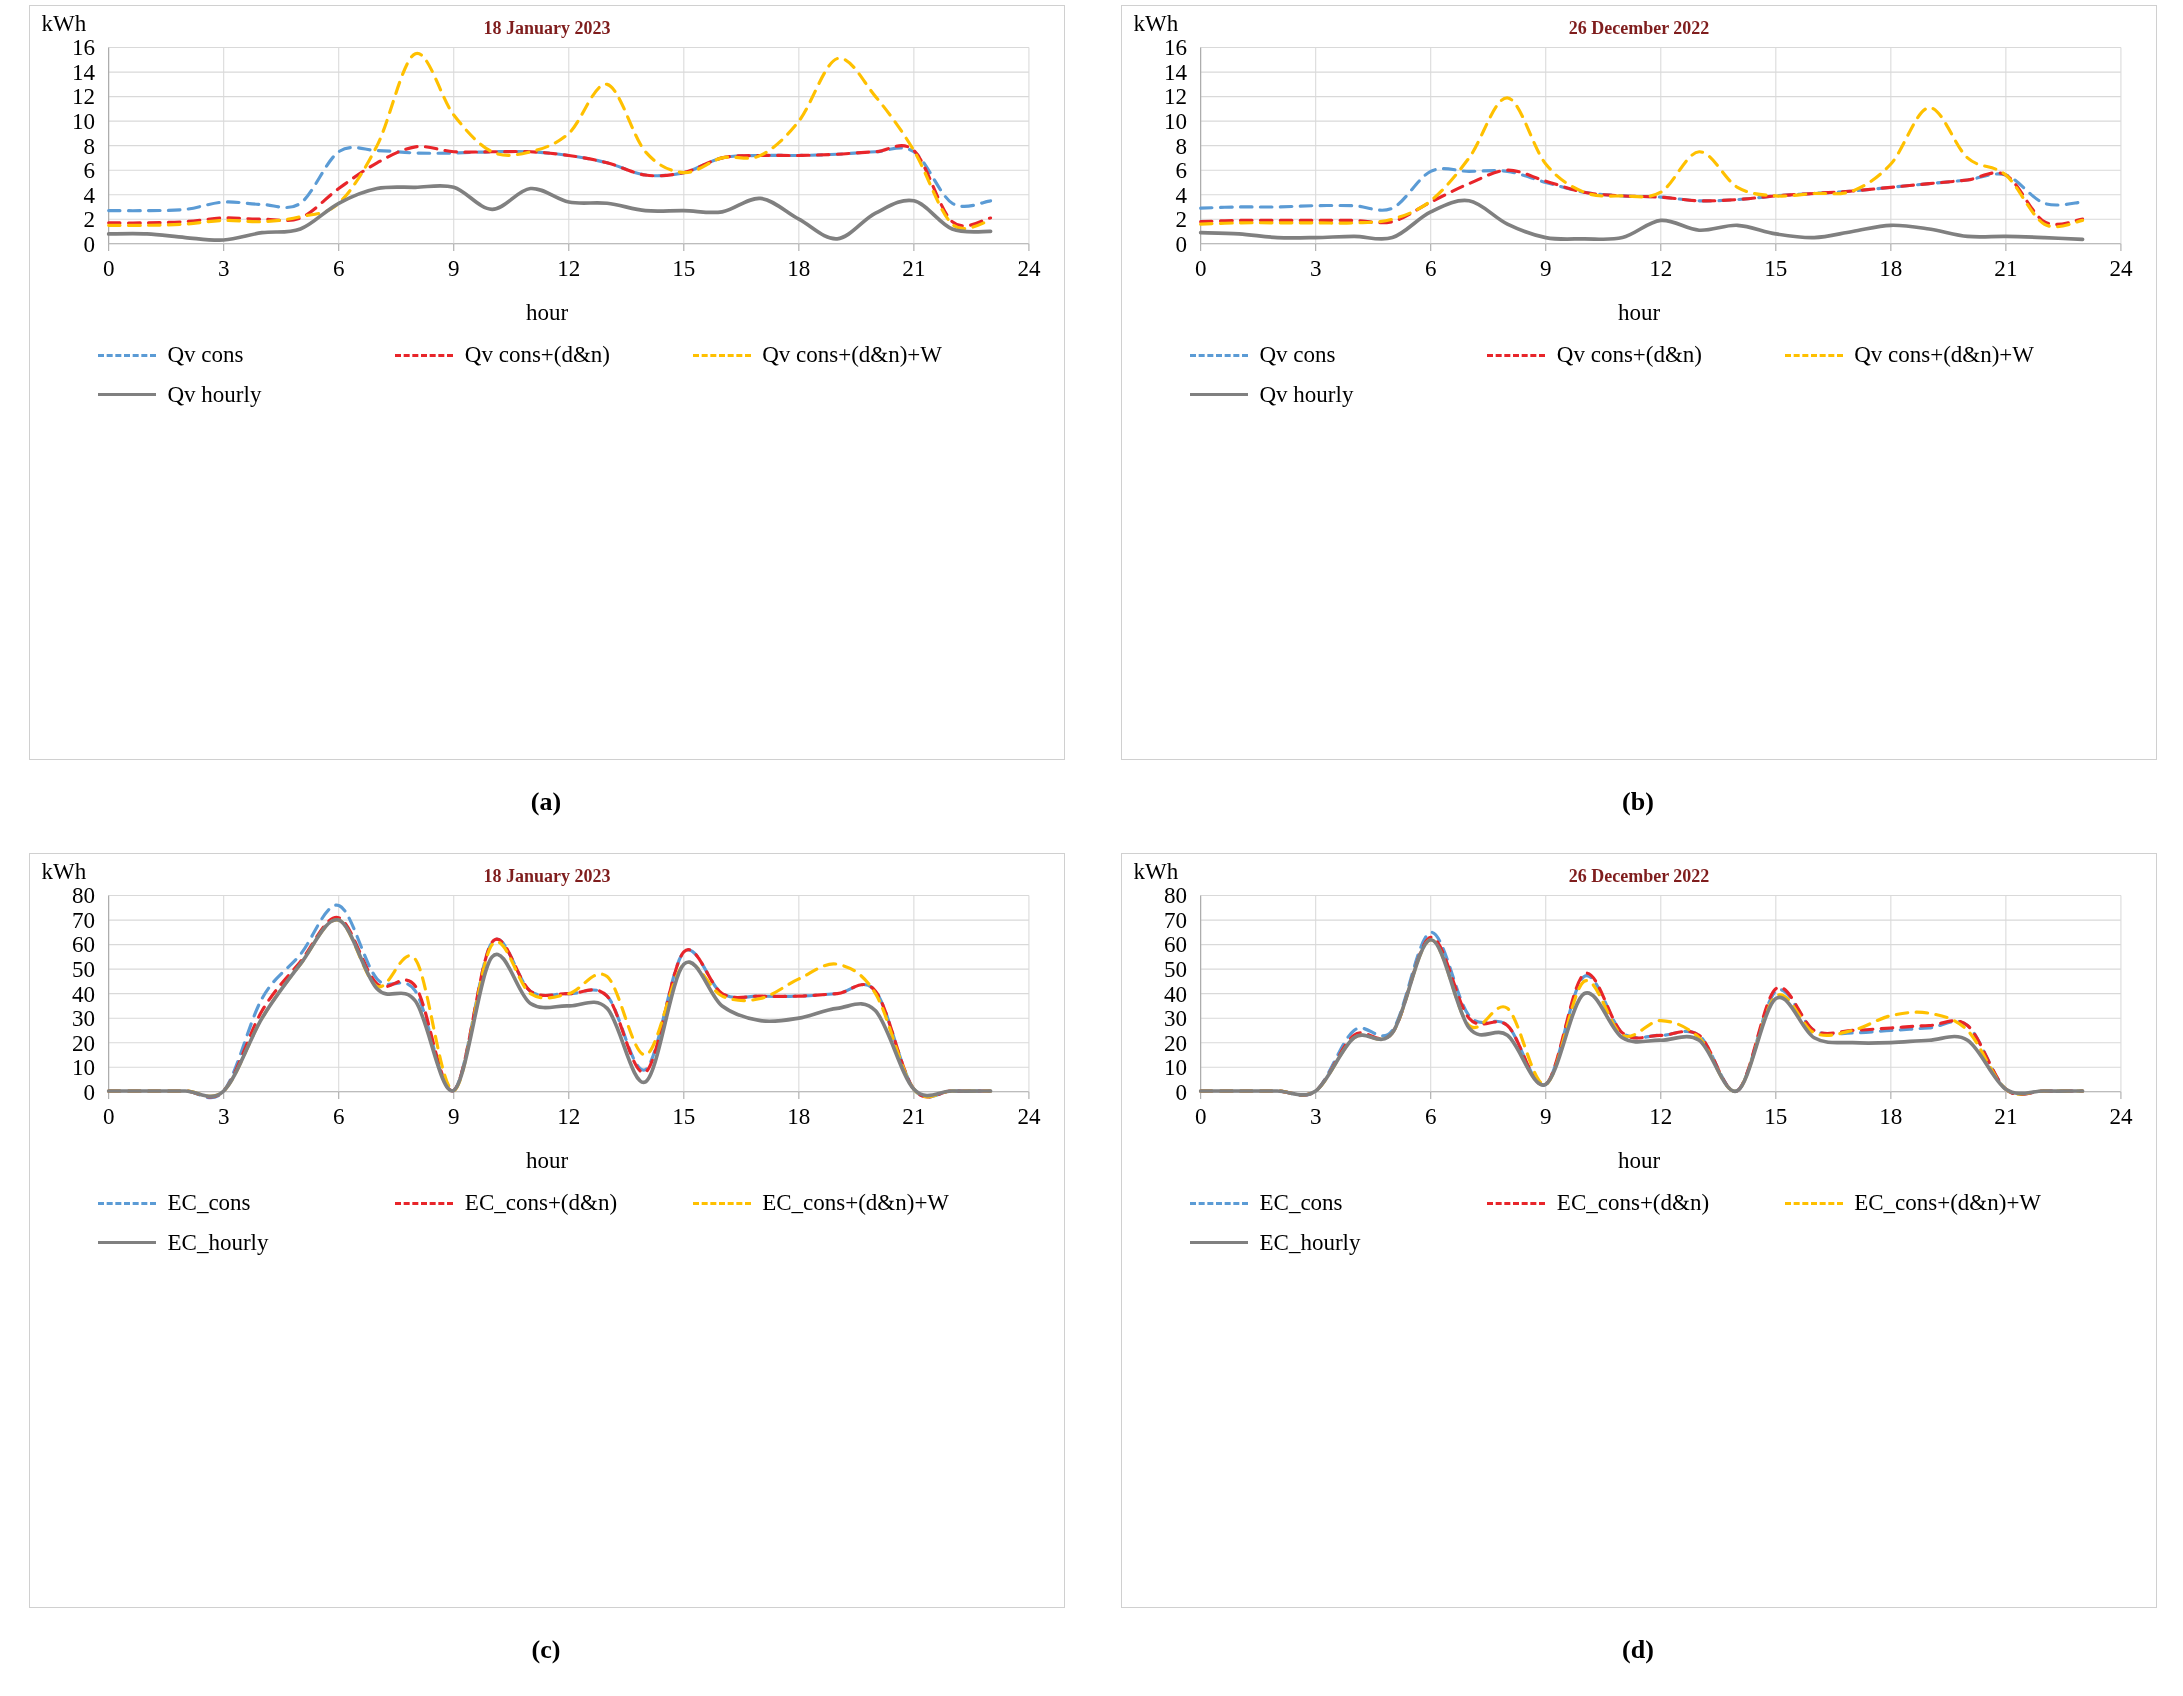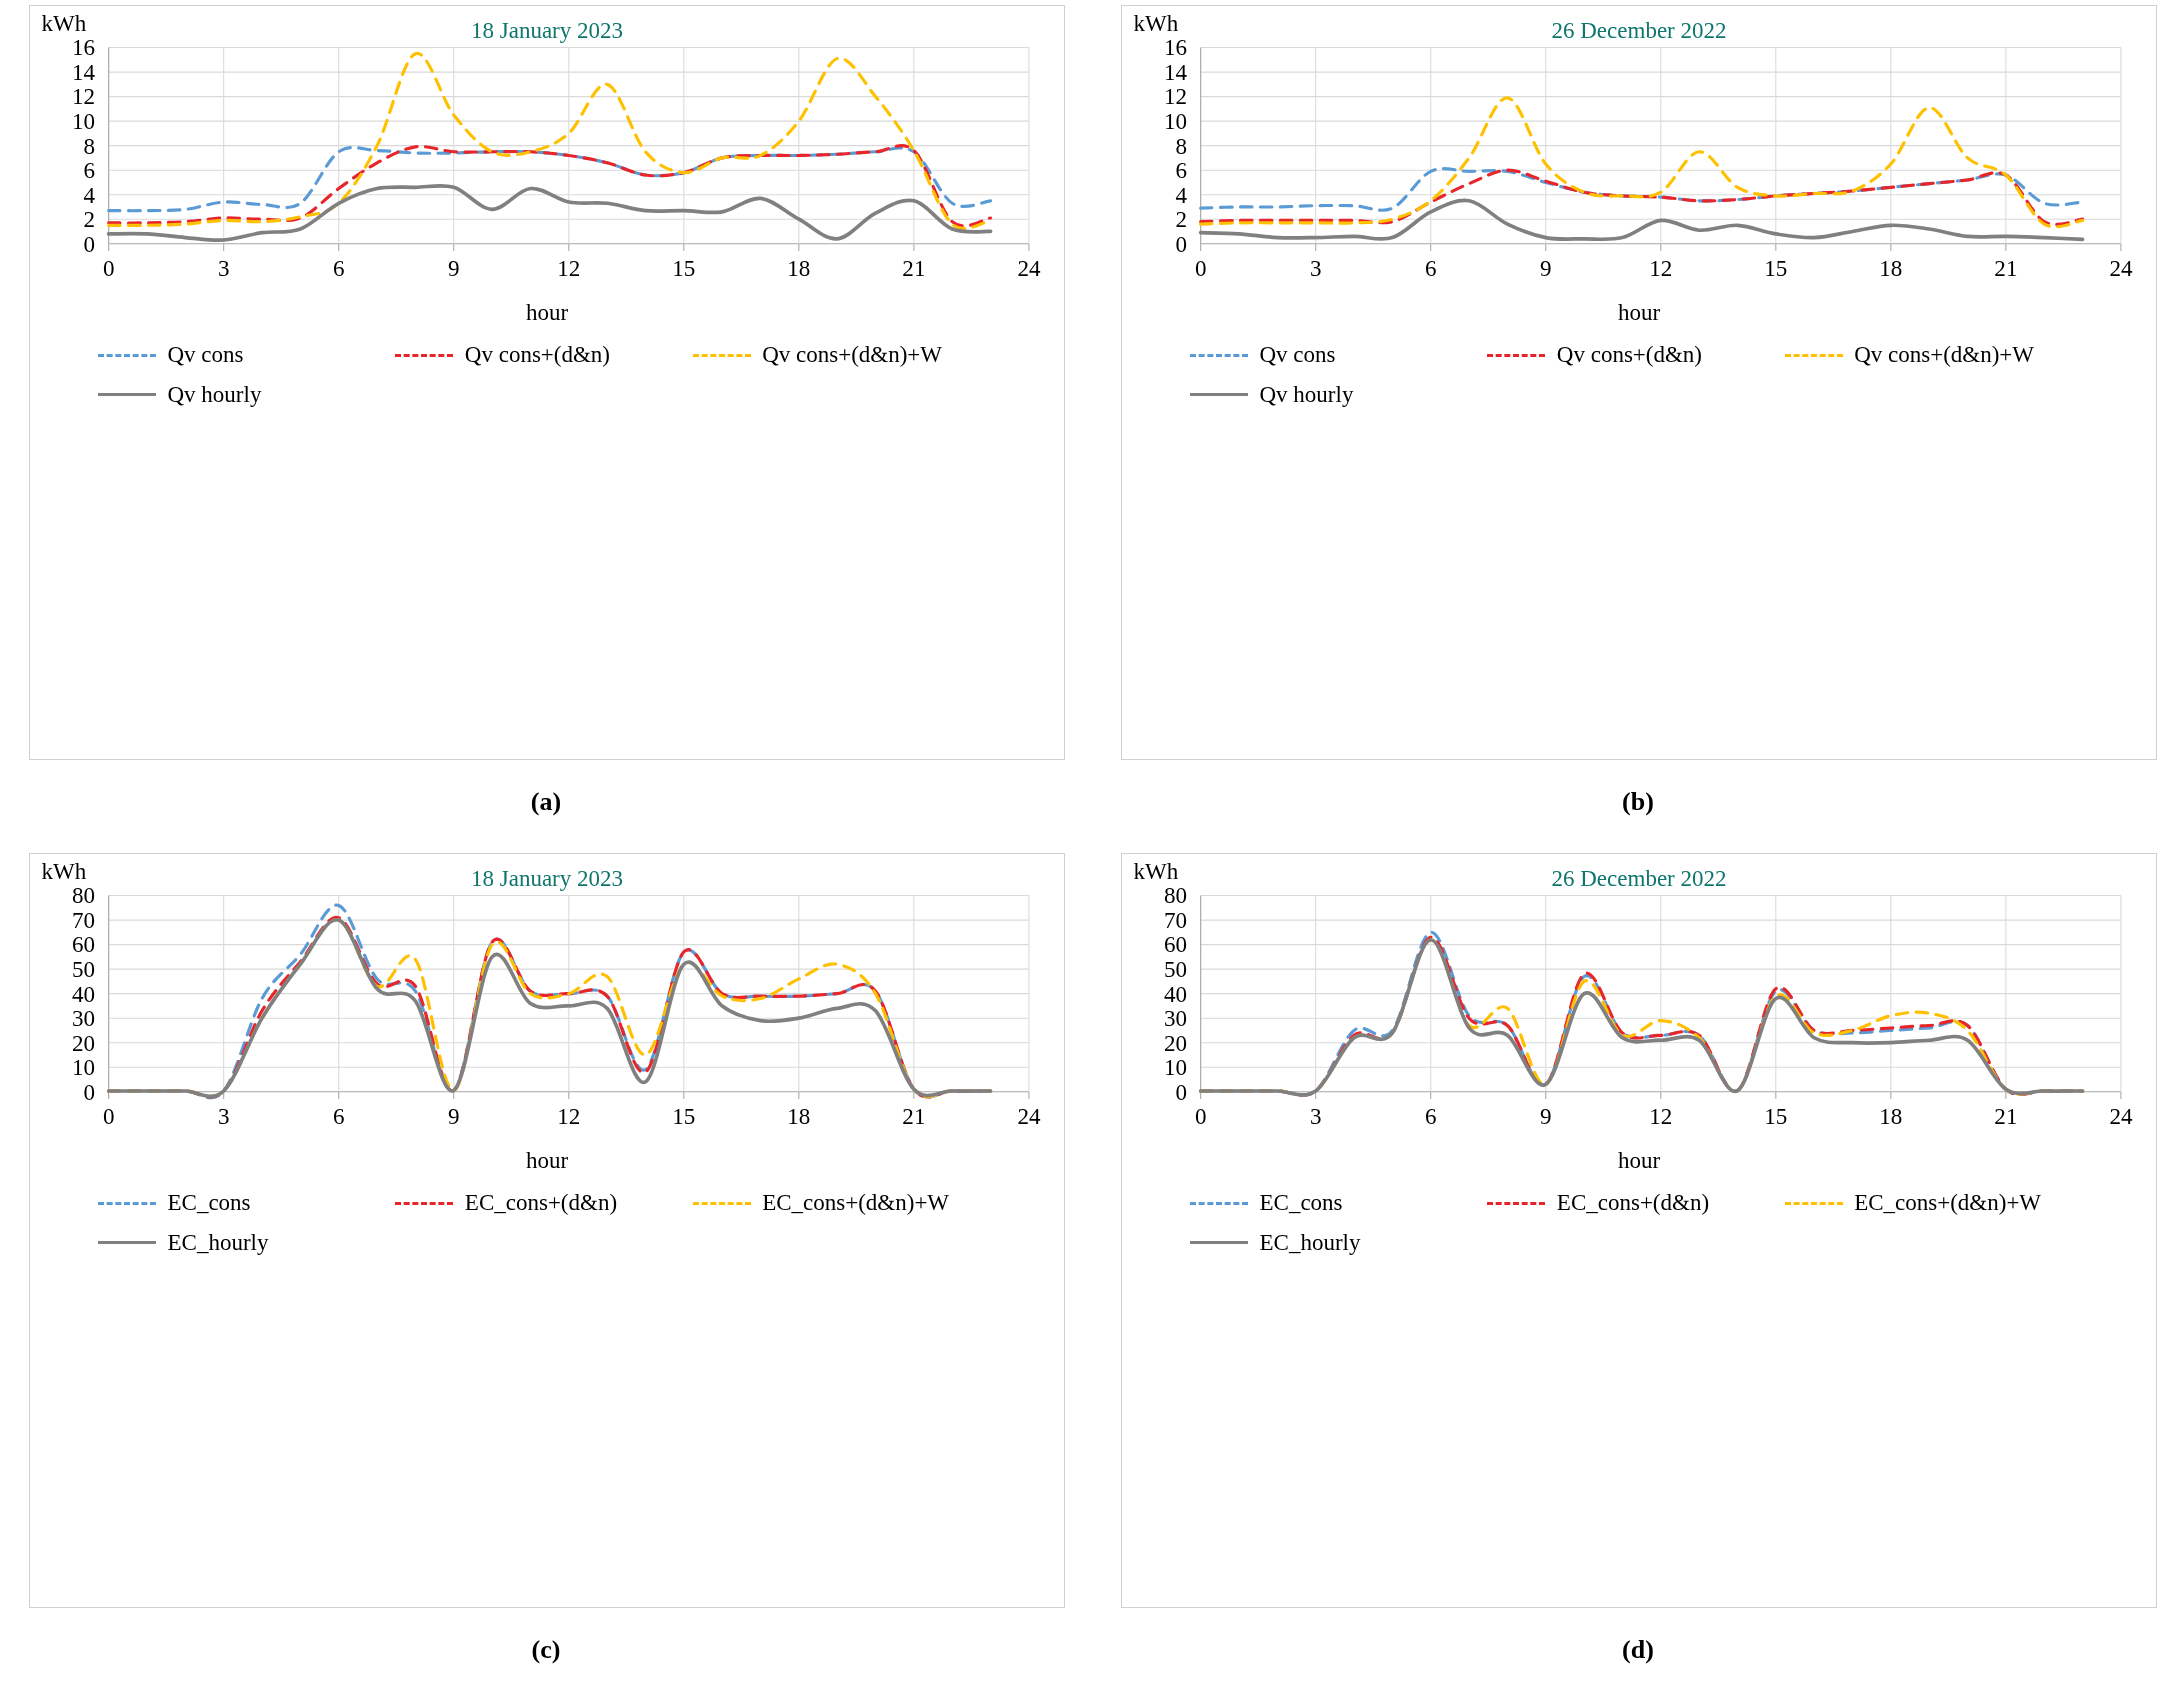--- a/index.html
+++ b/index.html
@@ -37,23 +37,24 @@
   .unit-label {
     position: absolute;
     font-size: 23px;
     color: #000;
     font-family: "Liberation Serif", serif;
   }
   .chart-title {
     position: absolute;
     width: 100%;
     text-align: center;
-    font-size: 23px;
-    color: #0f766e;
-    font-family: "Liberation Serif", serif;
+    font-size: 18px;
+    color: #7f1d1d;
+    font-family: "Liberation Serif", serif;
+    font-weight: bold;
   }
   .plot-wrap {
     position: absolute;
   }
   .plot-svg {
     display: block;
   }
   .axis-label {
     position: absolute;
     width: 100%;

